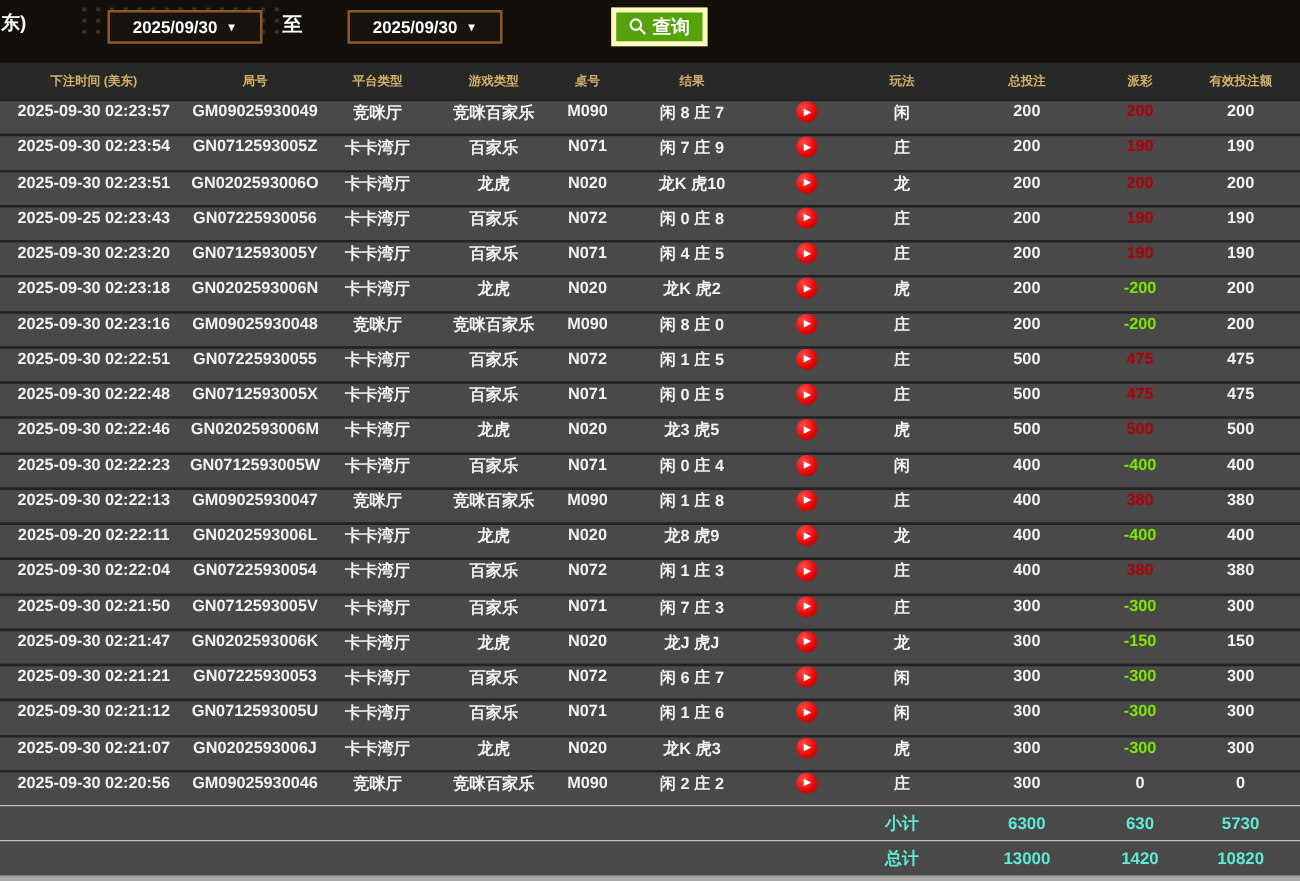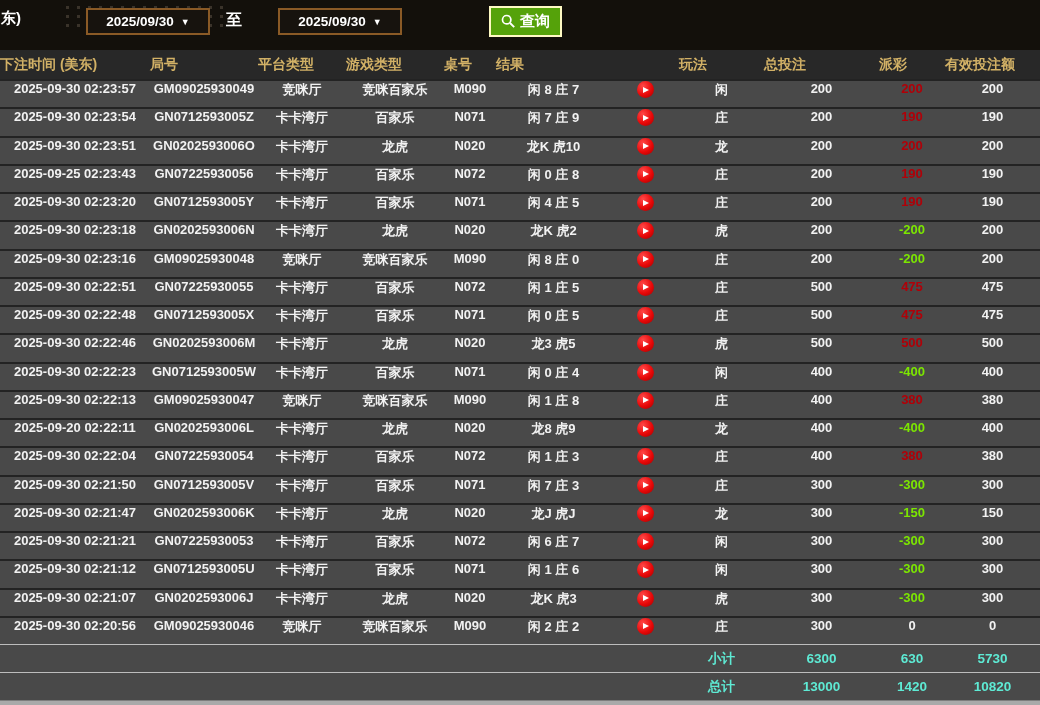--- a/index.html
+++ b/index.html
@@ -12,28 +12,28 @@
   .partial-label { position:absolute; left:1px; top:9px; color:#fff; font-weight:bold; font-size:15px; }
   .dots { position:absolute; left:62px; top:3px; width:165px; height:24px;
     background-image:radial-gradient(circle,#3a332a 1.6px,transparent 1.8px);
     background-size:11px 9px; }
   .datesel { position:absolute; top:8px; width:124px; height:27px; background:#17130e;
     border:2px solid #8a5a26; display:flex; align-items:center; justify-content:center;
     gap:7px; color:#fff; font-weight:bold; font-size:13.5px; cursor:pointer; }
   .datesel .caret { font-size:9px; }
   .to-label { position:absolute; left:226px; top:10px; color:#fff; font-weight:bold; font-size:16px; }
   .querybtn { position:absolute; left:489px; top:6px; height:31px; padding:0 10px;
-    background:#55a20a; border:2px solid #fef9c3; color:#fff; font-weight:bold; font-size:15px;
+    background:#55a20a; border:4px solid #fef9c3; color:#fff; font-weight:bold; font-size:15px;
     display:flex; align-items:center; gap:4px; cursor:pointer;
     font-family:"Liberation Sans","DejaVu Sans",sans-serif; }
   .mag { display:inline-flex; }
 
   
   .thead { display:flex; height:29px; background:#282828; align-items:center; }
-  .th { color:#d2b166; font-weight:bold; font-size:14px; }
+  .th { color:#d2b166; font-weight:bold; font-size:10px; text-align:center; }
   .tr { display:flex; height:28.25px; background:#494949; border-top:2px solid #232323;
     align-items:flex-start; }
   .td { font-size:13px; font-weight:bold; color:#f2f2f2; text-align:center;
     white-space:nowrap; overflow:hidden; }
   .c1{width:150px}.c2{width:108px}.c3{width:88px}.c4{width:98px}.c5{width:52px}
   .c6{width:115px}.c7{width:68px}.c8{width:85px}.c9{width:115px}.c10{width:66px}.c11{width:95px}
   .sp{width:679px}
 
   .playbtn { display:inline-flex; width:17px; height:17px; border-radius:50%;
     background:radial-gradient(circle at 35% 30%, #ff4949, #e80808 55%, #9c0000);

